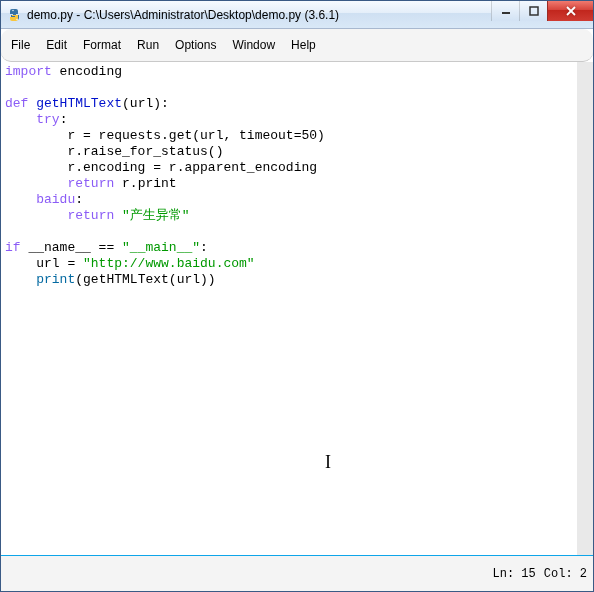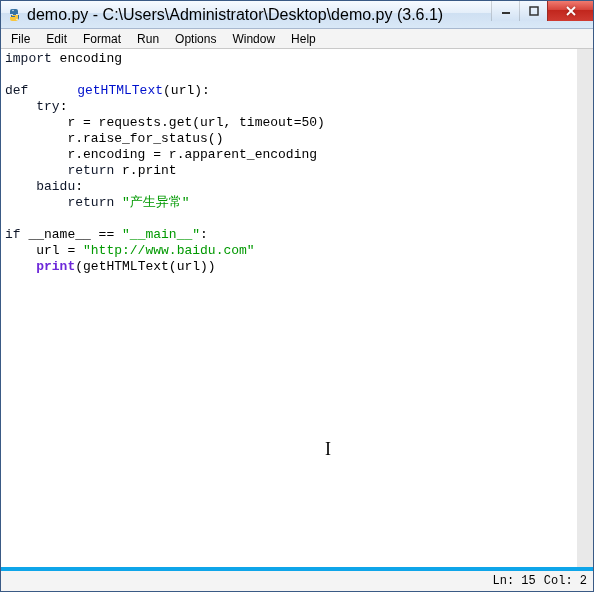--- a/index.html
+++ b/index.html
@@ -17,21 +17,21 @@
     display: flex; align-items: center;
     padding-left: 6px;
     border-bottom: 1px solid #a8b8cf;
     position: relative;
   }
   .titlebar .icon {
     width: 16px; height: 16px; margin-right: 4px;
     display: inline-flex; align-items: center; justify-content: center;
   }
   .titlebar .title {
-    font-size: 16px; color: #000;
+    font-size: 12px; color: #000;
     white-space: nowrap; overflow: hidden; text-overflow: ellipsis;
     flex: 1;
   }
   .winbtns {
     position: absolute; right: 0; top: 0;
     display: flex; height: 20px;
   }
   .winbtn {
     width: 28px; height: 20px;
     display: flex; align-items: center; justify-content: center;
@@ -43,26 +43,27 @@
   }
   .winbtn.close {
     width: 46px;
     background: linear-gradient(to bottom, #f07a6f 0%, #d6433a 45%, #c1261d 46%, #cf3a31 100%);
     color: #fff;
     border-left: 1px solid #9b2b24;
   }
   .winbtn.close svg { filter: drop-shadow(0 0 1px rgba(0,0,0,0.3)); }
   .winbtn.min svg line, .winbtn.max svg rect { stroke: #333; }
   .menubar {
-    height: 20px;
+    height: 33px;
     background: #f4f4f4;
     border-bottom: 1px solid #c9c9c9;
     display: flex; align-items: center;
     padding: 0 2px;
     font-size: 12px;
+    border-radius: 10px;
   }
   .menuitem {
     padding: 2px 8px; cursor: default;
   }
   .editor {
     flex: 1;
     background: #ffffff;
     font-family: "Courier New", monospace;
     font-size: 13px;
     line-height: 16px;
@@ -79,28 +80,28 @@
     border-left: 1px solid #d0d0d0;
   }
   .scroll-arrow {
     position: absolute; left: 0; width: 16px; height: 16px;
     background: #e4e4e4;
     display: flex; align-items: center; justify-content: center;
     font-size: 8px; color: #555;
   }
   .scroll-arrow.up { top: 0; }
   .scroll-arrow.down { bottom: 0; }
-  .kw { color: #0f172a; font-family: Liberation Mono, monospace; }
-  .def { color: #0011cc; margin-left: 41px; }
-  .builtin { color: #6d28d9; font-weight: bold; }
+  .kw { color: #8b5cf6; font-family: Liberation Mono, monospace; }
+  .def { color: #0011cc; }
+  .builtin { color: #0369a1; }
   .str { color: #009900; }
   .statusbar {
-    height: 24px;
+    height: 36px;
     background: #f4f4f4;
-    border-top: 4px solid #0ea5e9;
+    border-top: 1px solid #0ea5e9;
     display: flex; justify-content: flex-end; align-items: center;
     padding: 0 6px;
     font-size: 12px; font-family: "Courier New", monospace;
   }
   .statusbar span { margin-left: 8px; }
   .cursor-ibeam {
     position: absolute;
     font-family: serif; font-size: 18px; color: #000;
   }
 </style>

